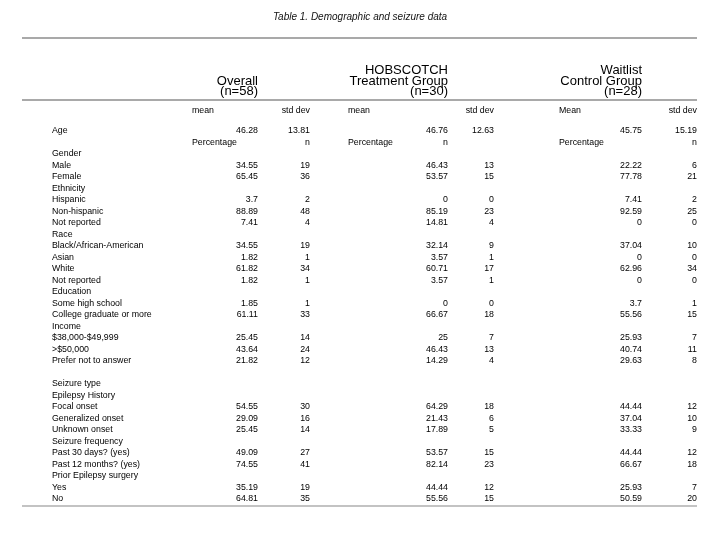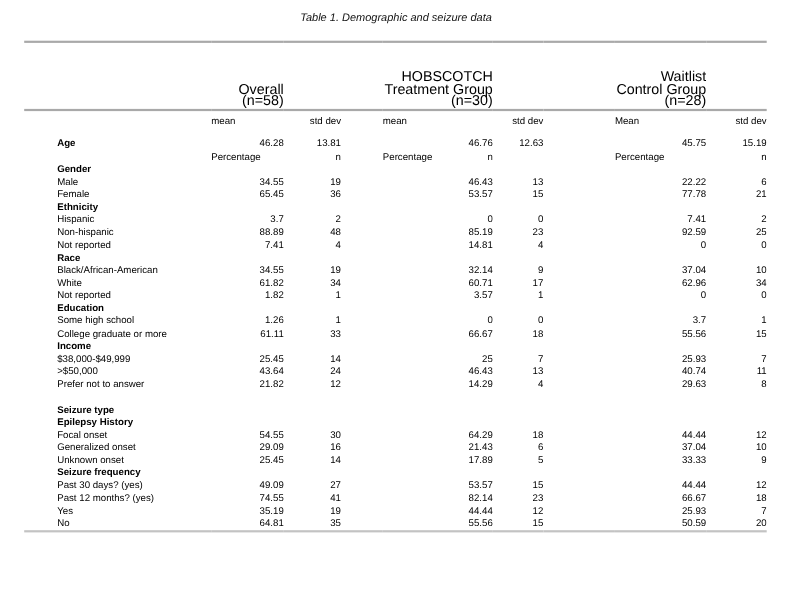--- a/index.html
+++ b/index.html
@@ -22,21 +22,21 @@
   
   tr.group-row td{height:58px;vertical-align:bottom;padding-bottom:2px;}
   .group{ text-align:right;font-size:13px;line-height:10.6px;}
   
   tr.stat-hdr td{
     border-top:2px solid #a9a9a9;
     height:20px;vertical-align:top;padding-top:4px;
   }
   tbody td{height:11.5px;vertical-align:middle;}
   .lbl{padding-left:30px;}
-  .b{font-weight:700;}
+  .b{font-weight:400;}
   .num{text-align:right;}
   .left{text-align:left;}
   .dual{display:flex;justify-content:space-between;}
   tr.spacer td{height:11.5px;}
 </style>
 </head>
 <body>
 
 <div class="title">Table 1. Demographic and seizure data</div>
 
@@ -214,20 +214,31 @@
         <td class="num">34.55</td>
         <td class="num">19</td>
         <td></td>
         <td class="num">32.14</td>
         <td class="num">9</td>
         <td></td>
         <td class="num">37.04</td>
         <td class="num">10</td>
       </tr>
       <tr>
+        <td class="lbl">Asian</td>
+        <td class="num">1.82</td>
+        <td class="num">1</td>
+        <td></td>
+        <td class="num">3.57</td>
+        <td class="num">1</td>
+        <td></td>
+        <td class="num">0</td>
+        <td class="num">0</td>
+      </tr>
+      <tr>
         <td class="lbl">White</td>
         <td class="num">61.82</td>
         <td class="num">34</td>
         <td></td>
         <td class="num">60.71</td>
         <td class="num">17</td>
         <td></td>
         <td class="num">62.96</td>
         <td class="num">34</td>
       </tr>
@@ -248,21 +259,21 @@
         <td class="num"></td>
         <td></td>
         <td class="num"></td>
         <td class="num"></td>
         <td></td>
         <td class="num"></td>
         <td class="num"></td>
       </tr>
       <tr>
         <td class="lbl">Some high school</td>
-        <td class="num">1.26</td>
+        <td class="num">1.85</td>
         <td class="num">1</td>
         <td></td>
         <td class="num">0</td>
         <td class="num">0</td>
         <td></td>
         <td class="num">3.7</td>
         <td class="num">1</td>
       </tr>
       <tr>
         <td class="lbl">College graduate or more</td>
@@ -402,20 +413,31 @@
       <tr>
         <td class="lbl">Past 12 months? (yes)</td>
         <td class="num">74.55</td>
         <td class="num">41</td>
         <td></td>
         <td class="num">82.14</td>
         <td class="num">23</td>
         <td></td>
         <td class="num">66.67</td>
         <td class="num">18</td>
+      </tr>
+      <tr>
+        <td class="lbl b">Prior Epilepsy surgery</td>
+        <td class="num"></td>
+        <td class="num"></td>
+        <td></td>
+        <td class="num"></td>
+        <td class="num"></td>
+        <td></td>
+        <td class="num"></td>
+        <td class="num"></td>
       </tr>
       <tr>
         <td class="lbl">Yes</td>
         <td class="num">35.19</td>
         <td class="num">19</td>
         <td></td>
         <td class="num">44.44</td>
         <td class="num">12</td>
         <td></td>
         <td class="num">25.93</td>

